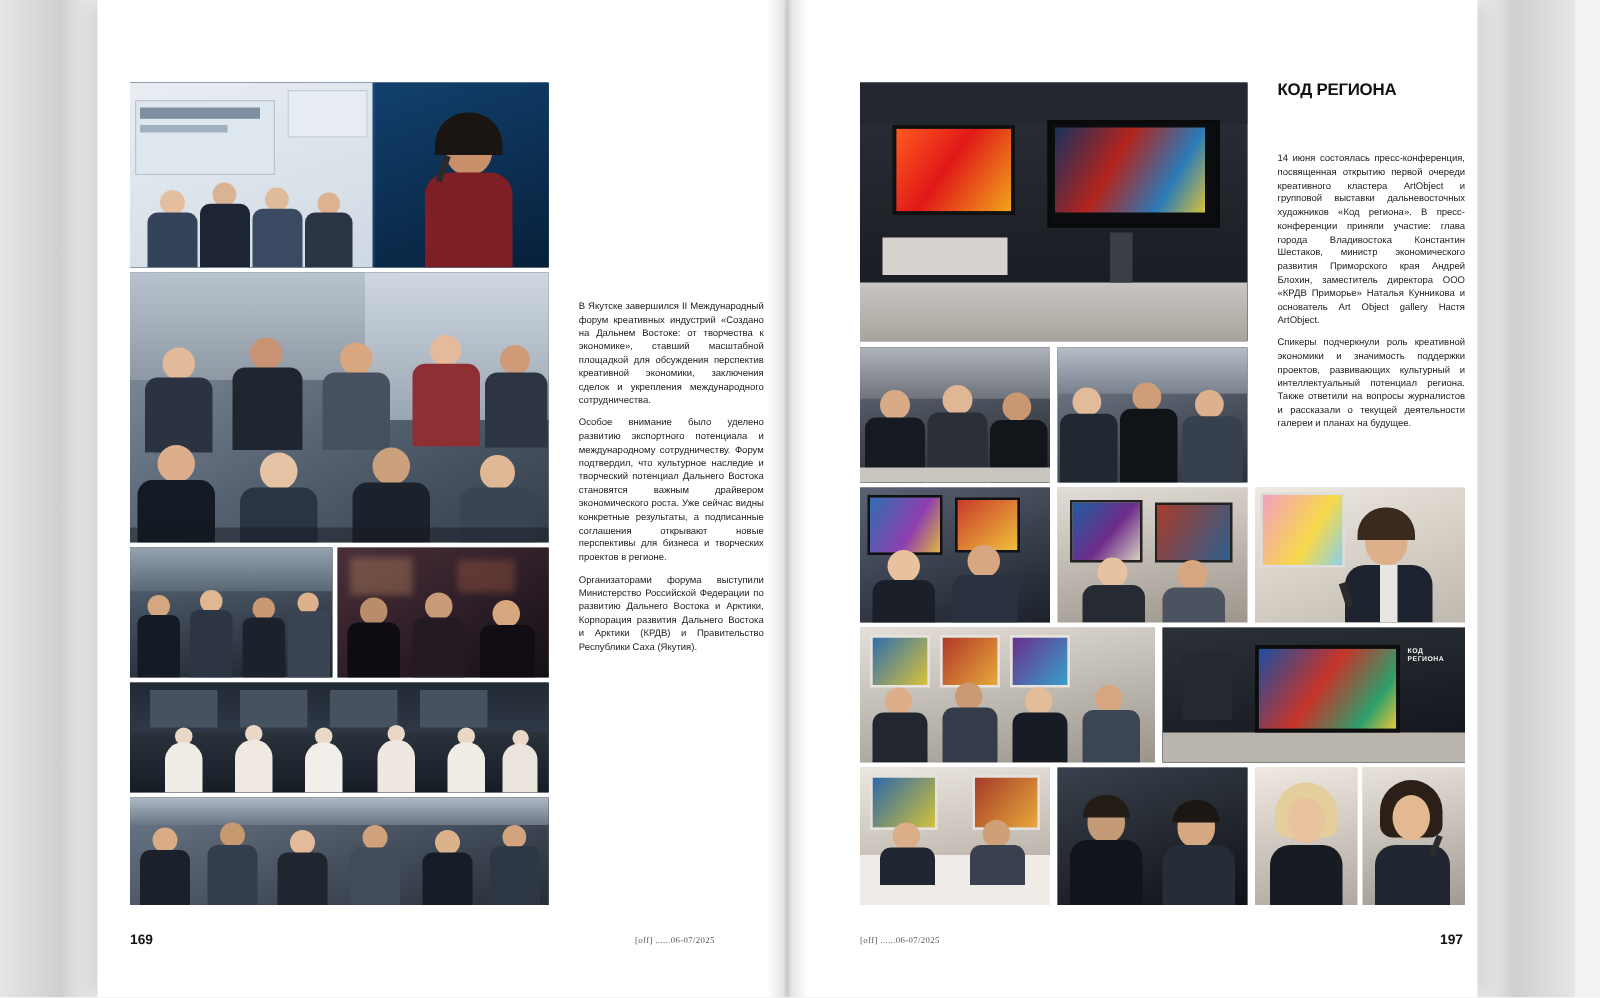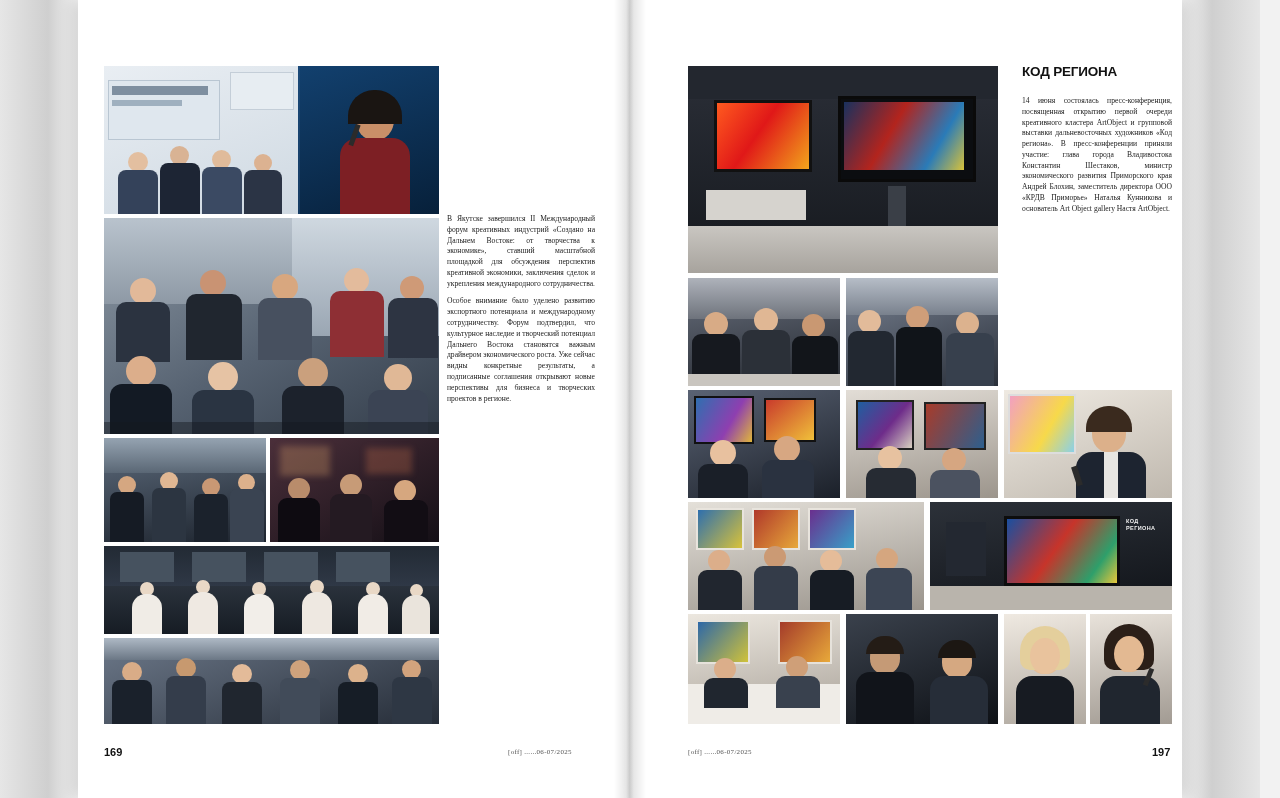--- a/index.html
+++ b/index.html
@@ -95,29 +95,30 @@
     left: 1022px;
     top: 64px;
     width: 150px;
     font-size: 13.5px;
     text-transform: uppercase;
   }
 
   
   .bodycol {
     position: absolute;
-    font-family: Liberation Serif, serif;
+    font-family: Liberation Sans, sans-serif;
     font-size: 7.6px;
     line-height: 1.42;
     color: #1b1b1b;
     text-align: justify;
     hyphens: auto;
+    margin-top: 26px;
   }
   .bodycol p { margin: 0 0 7px 0; }
-  #body-left  { left: 447px; top: 214px; width: 148px; }
+  #body-left  { left: 463px; top: 214px; width: 148px; }
   #body-right { left: 1022px; top: 96px; width: 150px; }
 
   
   .ph {
     position: absolute;
     overflow: hidden;
     background: #9aa2aa;
   }
   .ph .layer { position: absolute; inset: 0; }
 
@@ -275,20 +276,21 @@
     <div class="blob" style="left:244px;top:26px;width:20px;height:20px;background:#dcb28c;"></div>
     <div class="bar" style="left:234px;top:44px;width:40px;height:42px;background:#161d26;border-radius:8px 8px 0 0;"></div>
     <div class="blob" style="left:298px;top:22px;width:19px;height:19px;background:#d2a37d;"></div>
     <div class="bar" style="left:288px;top:39px;width:40px;height:47px;background:#2e3744;border-radius:8px 8px 0 0;"></div>
   </div>
 
 
   <div class="bodycol" id="body-left">
     <p>В Якутске завершился II Международный форум креативных индустрий «Создано на Дальнем Востоке: от творчества к экономике», ставший масштабной площадкой для обсуждения перспектив креативной экономики, заключения сделок и укрепления международного сотрудничества.</p>
     <p>Особое внимание было уделено развитию экспортного потенциала и международному сотрудничеству. Форум подтвердил, что культурное наследие и творческий потенциал Дальнего Востока становятся важным драйвером экономического роста. Уже сейчас видны конкретные результаты, а подписанные соглашения открывают новые перспективы для бизнеса и творческих проектов в регионе.</p>
+    <p>Организаторами форума выступили Министерство Российской Федерации по развитию Дальнего Востока и Арктики, Корпорация развития Дальнего Востока и Арктики (КРДВ) и Правительство Республики Саха (Якутия).</p>
   </div>
 
   <div class="ph" style="left:688px; top:66px; width:310px; height:207px; background:#1e2128;">
     <div class="layer" style="background:linear-gradient(180deg,#2b2f38 0%,#15181d 100%);"></div>
     <div class="bar" style="left:0;top:0;width:100%;height:16%;background:#23272f;"></div>
     <div class="bar" style="left:0;top:160px;width:310px;height:47px;background:linear-gradient(180deg,#c9c6c1,#a7a39d);"></div>
 
     <div class="bar" style="left:26px;top:34px;width:92px;height:66px;background:linear-gradient(125deg,#ff5a1f,#e01818 45%,#f2a51c 100%);border:3px solid #111;"></div>
 
     <div class="bar" style="left:150px;top:30px;width:132px;height:80px;background:#0b0d10;border:3px solid #0a0a0a;"></div>
@@ -409,20 +411,21 @@
     <div class="bar" style="left:14px;top:10px;width:50px;height:46px;background:#2b1f18;border-radius:25px 25px 10px 10px;"></div>
     <div class="blob" style="left:24px;top:22px;width:30px;height:36px;background:#e3b992;"></div>
     <div class="bar" style="left:10px;top:62px;width:60px;height:48px;background:#20262f;border-radius:16px 16px 0 0;"></div>
     <div class="bar" style="left:56px;top:54px;width:5px;height:18px;background:#2b2b2b;transform:rotate(22deg);"></div>
   </div>
 
   <div class="headline" id="headline-right">КОД РЕГИОНА</div>
 
   <div class="bodycol" id="body-right">
     <p>14 июня состоялась пресс-конференция, посвященная открытию первой очереди креативного кластера ArtObject и групповой выставки дальневосточных художников «Код региона». В пресс-конференции приняли участие: глава города Владивостока Константин Шестаков, министр экономического развития Приморского края Андрей Блохин, заместитель директора ООО «КРДВ Приморье» Наталья Кунникова и основатель Art Object gallery Настя ArtObject.</p>
+    <p>Спикеры подчеркнули роль креативной экономики и значимость поддержки проектов, развивающих культурный и интеллектуальный потенциал региона. Также ответили на вопросы журналистов и рассказали о текущей деятельности галереи и планах на будущее.</p>
   </div>
 
   <div class="folio" id="folio-left">169</div>
   <div class="folio" id="folio-right">197</div>
   <div class="footline" id="footline-left">[off] ......06-07/2025</div>
   <div class="footline" id="footline-right">[off] ......06-07/2025</div>
 
   <div class="gutter"></div>
 </div>
 

